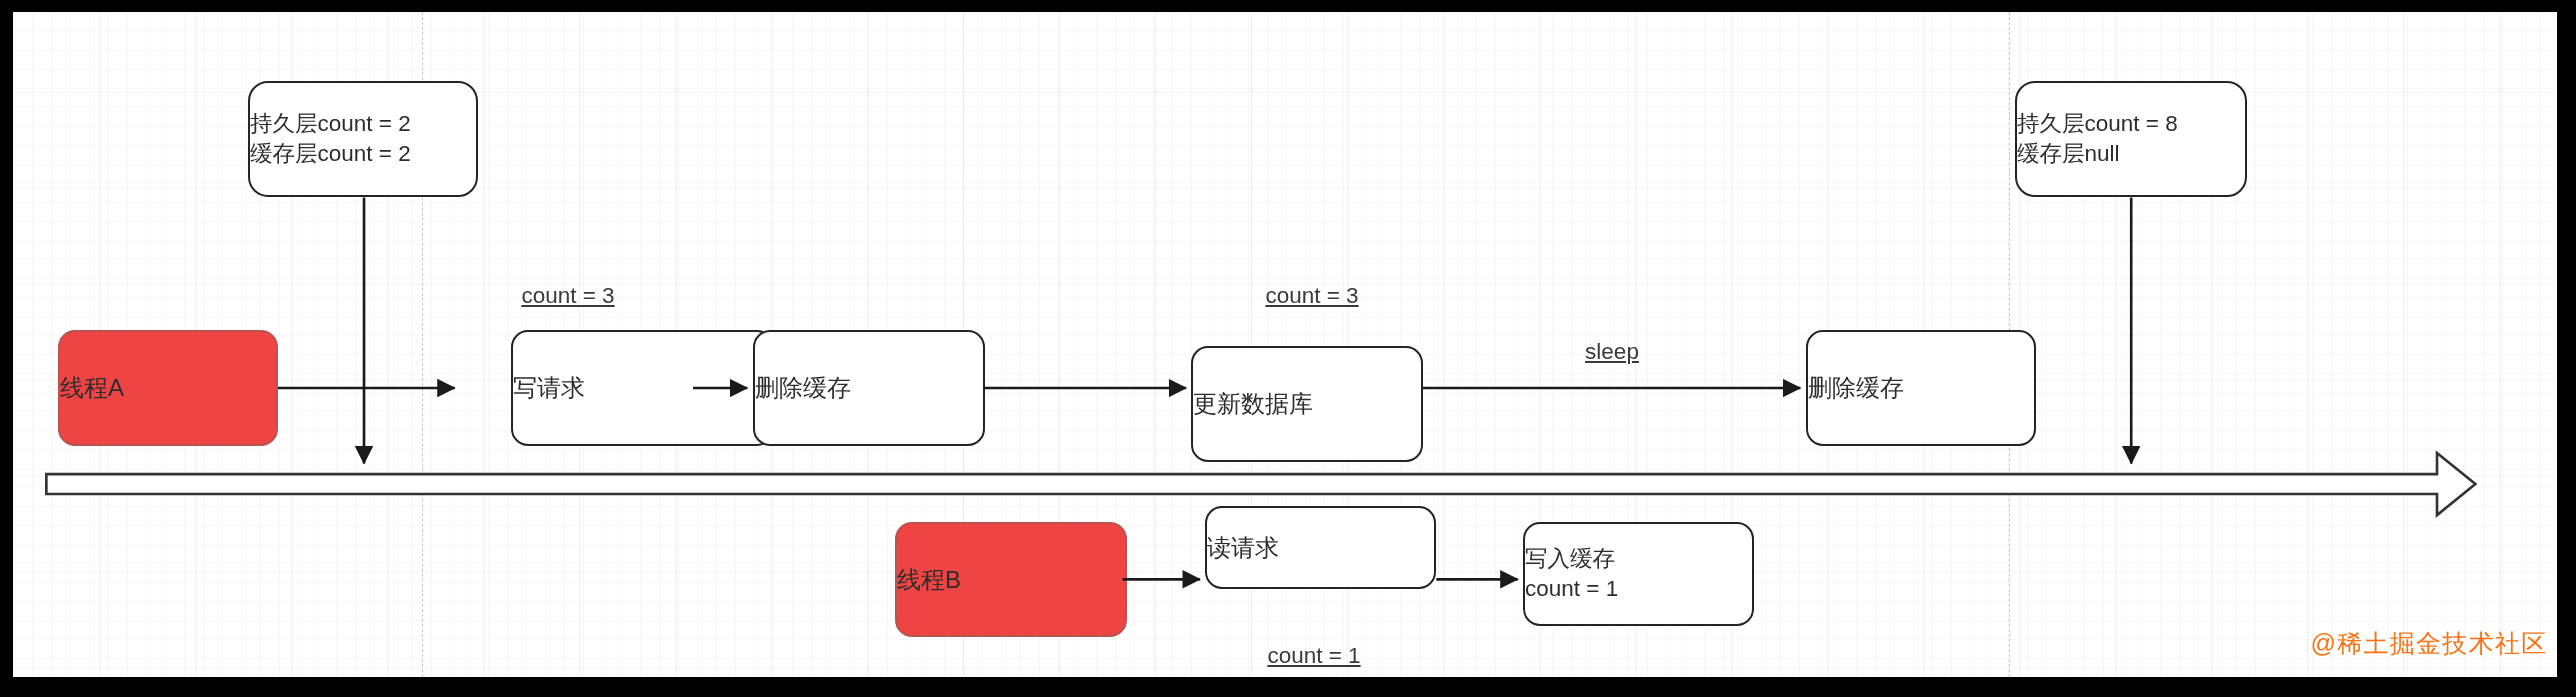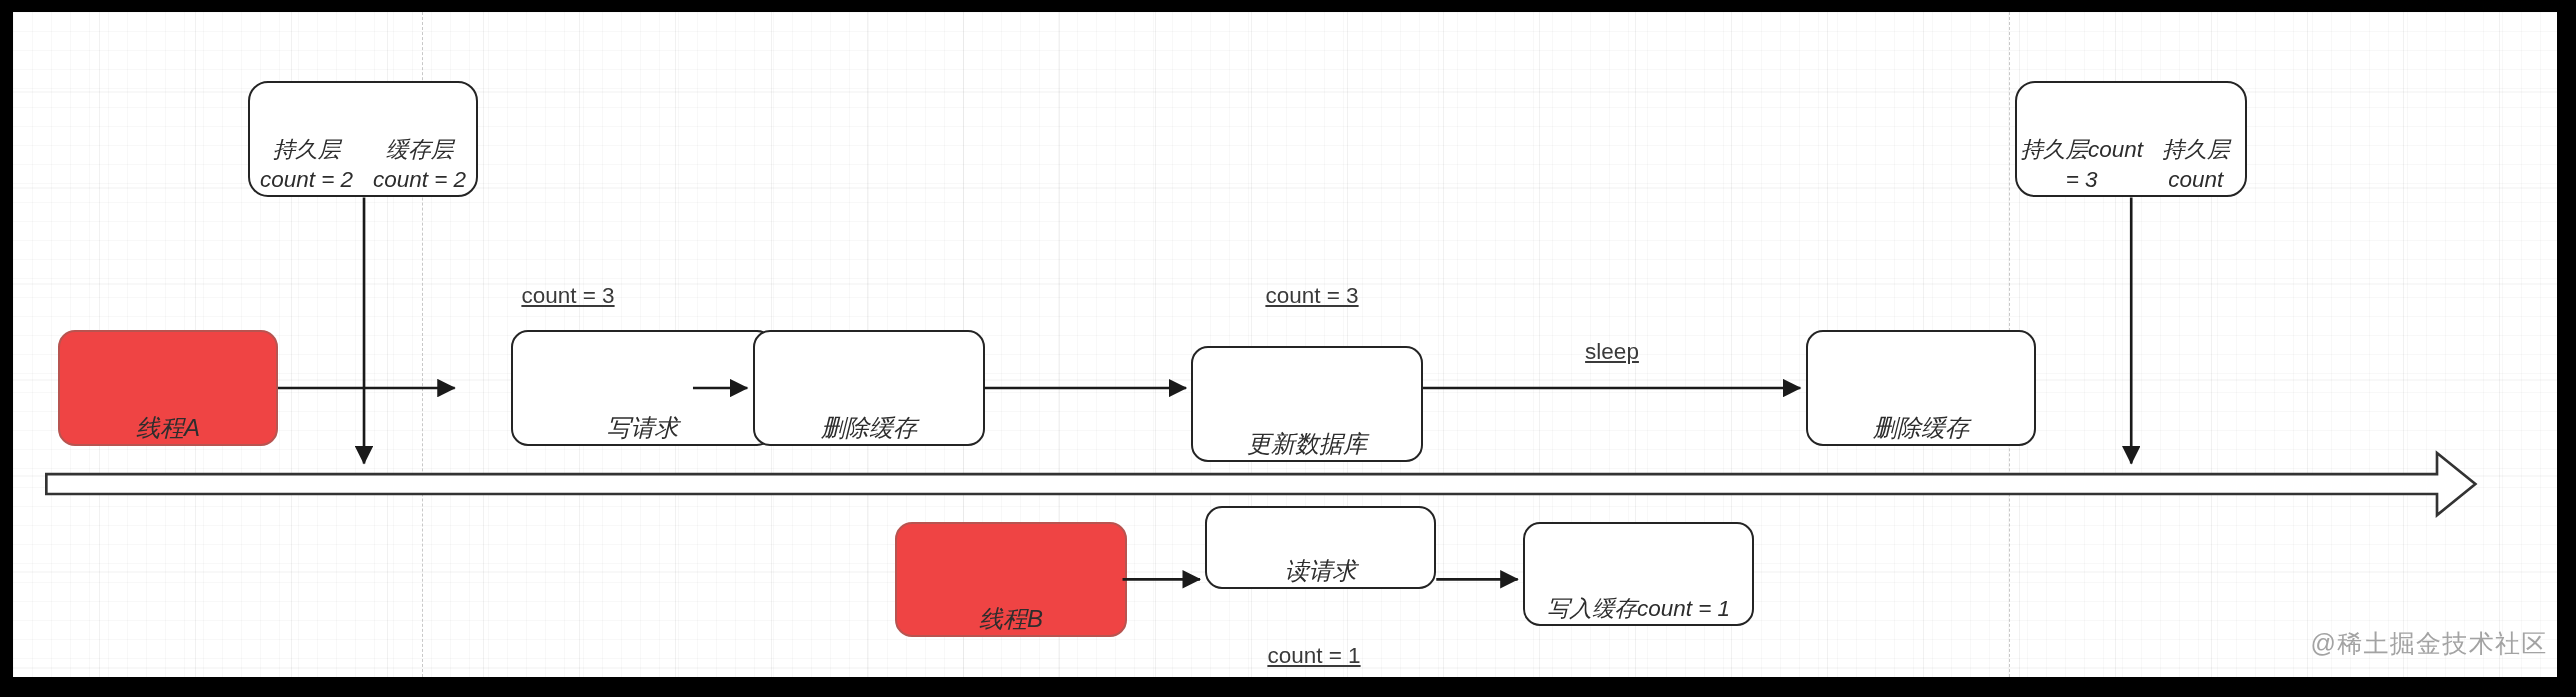--- a/index.html
+++ b/index.html
@@ -20,52 +20,52 @@
     background-size:96px 96px,96px 96px,19px 19px,19px 19px;
     background-position:-10px -16.5px,-10px -16.5px,0 0,0 0;
   }
   .dashed-v{
     position:absolute;top:12px;height:665px;width:0;
     border-left:1.3px dashed #c8c8c8;
   }
   .node{
     position:absolute;box-sizing:border-box;
     background:#fff;border:2.3px solid #242424;border-radius:17px;
-    display:flex;flex-direction:row;align-items:flex-end;justify-content:center;
-    font-size:24px;color:#2d2d2d;text-align:center;line-height:32px;font-style:italic;
+    display:flex;flex-direction:column;align-items:flex-start;justify-content:center;
+    font-size:24px;color:#2d2d2d;text-align:center;line-height:32px;
   }
   .node.pink{background:#ef4444;border-color:#b85450;}
   .node .ln{display:block;}
   .float-label{
     position:absolute;transform:translateX(-50%);
     font-size:22.5px;color:#3a3a3a;white-space:nowrap;text-decoration:underline;
   }
   .watermark{
     position:absolute;transform:translateX(-50%);
-    font-size:25px;color:#a3a3a3;letter-spacing:1.3px;white-space:nowrap;
+    font-size:25px;color:#f97316;letter-spacing:1.3px;white-space:nowrap;
   }
   svg.wires{position:absolute;left:0;top:0;pointer-events:none;}
 </style>
 </head>
 <body>
 
 <div class="canvas">
 
   <div class="dashed-v" style="left:409px;top:0;height:665px;"></div>
   <div class="dashed-v" style="left:1996px;top:0;height:665px;"></div>
 </div>
 
 <div class="node" style="left:248px;top:81px;width:230px;height:116px;font-size:22.5px;line-height:30px;border-radius:20px;">
   <span class="ln">持久层count = 2</span>
   <span class="ln">缓存层count = 2</span>
 </div>
 
 <div class="node" style="left:2015px;top:81px;width:232px;height:116px;font-size:22.5px;line-height:30px;border-radius:20px;">
-  <span class="ln">持久层count = 3</span>
-  <span class="ln">持久层count</span>
+  <span class="ln">持久层count = 8</span>
+  <span class="ln">缓存层null</span>
 </div>
 
 <div class="node pink" style="left:58px;top:330px;width:220px;height:116px;">
   <span class="ln">线程A</span>
 </div>
 
 <div class="node" style="left:476px;top:330px;width:263px;height:116px;margin-left:35px;">
   <span class="ln">写请求</span>
 </div>
 

